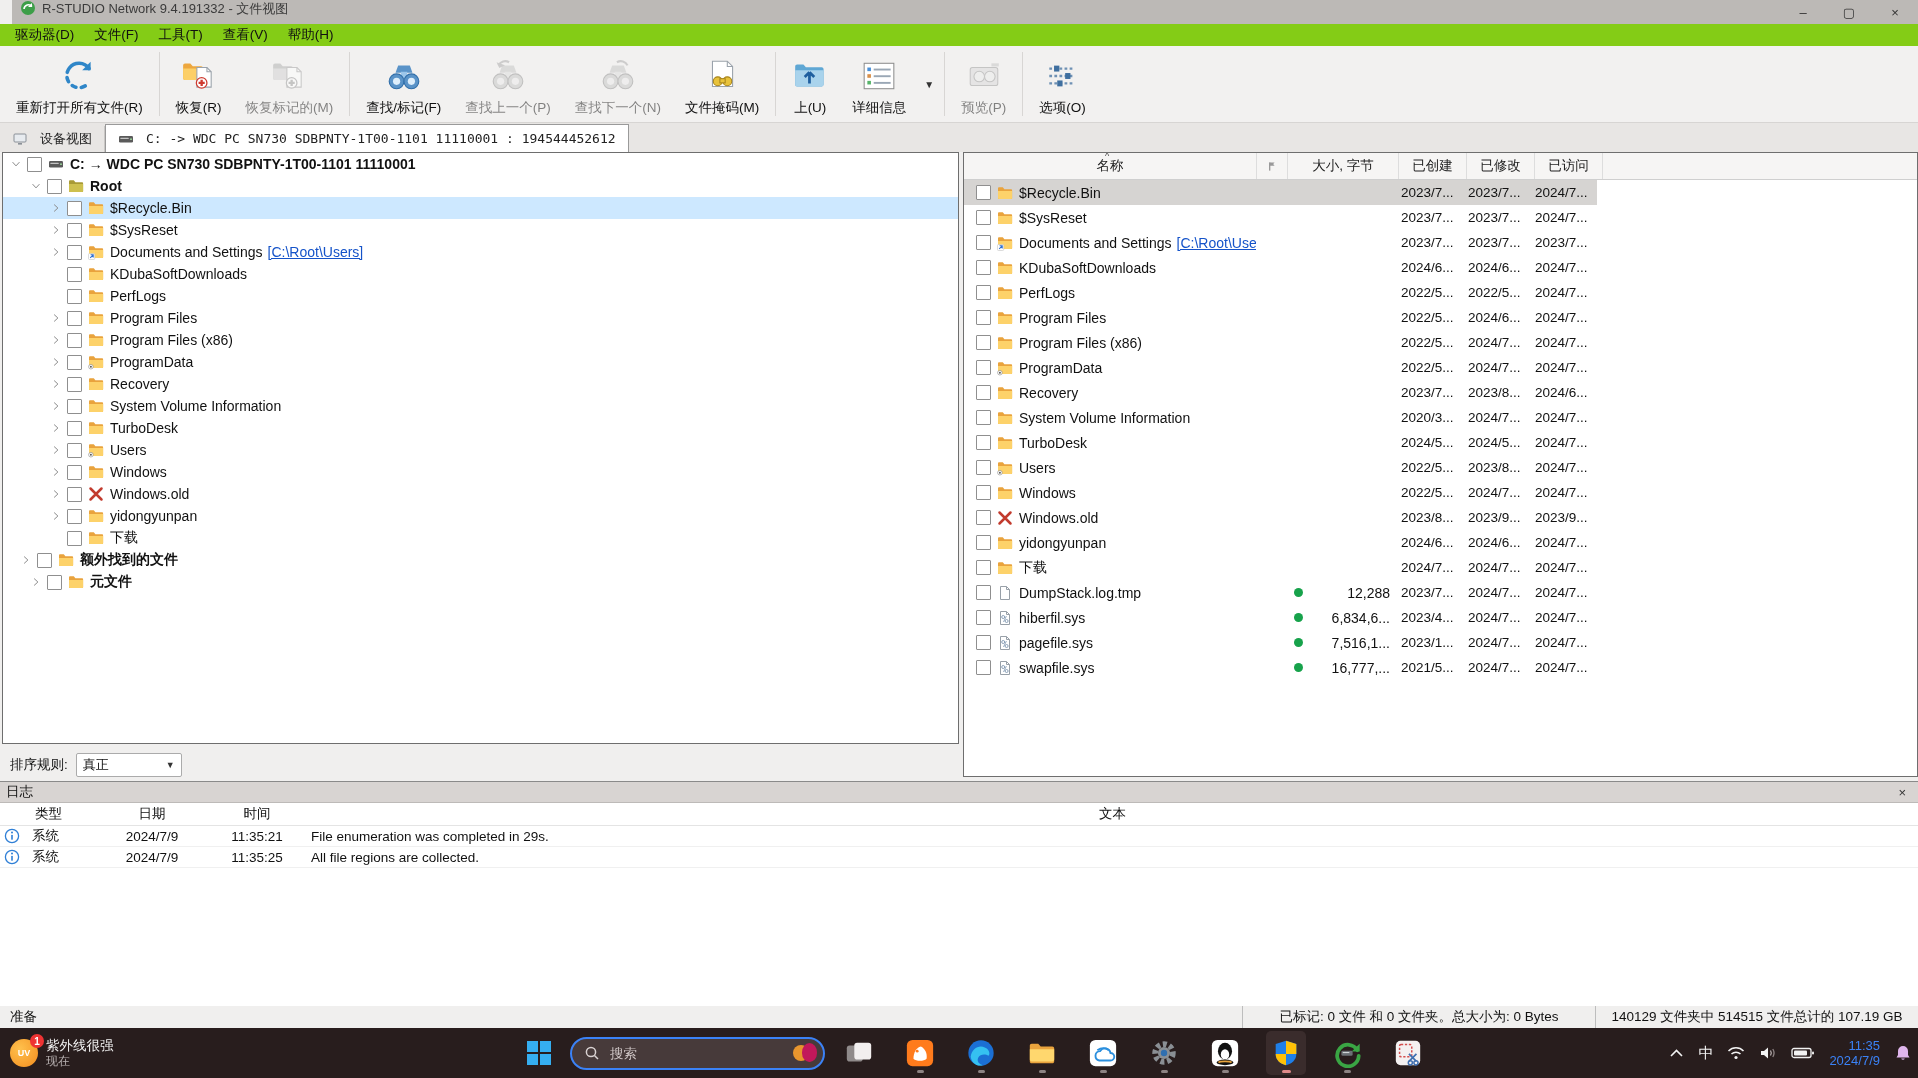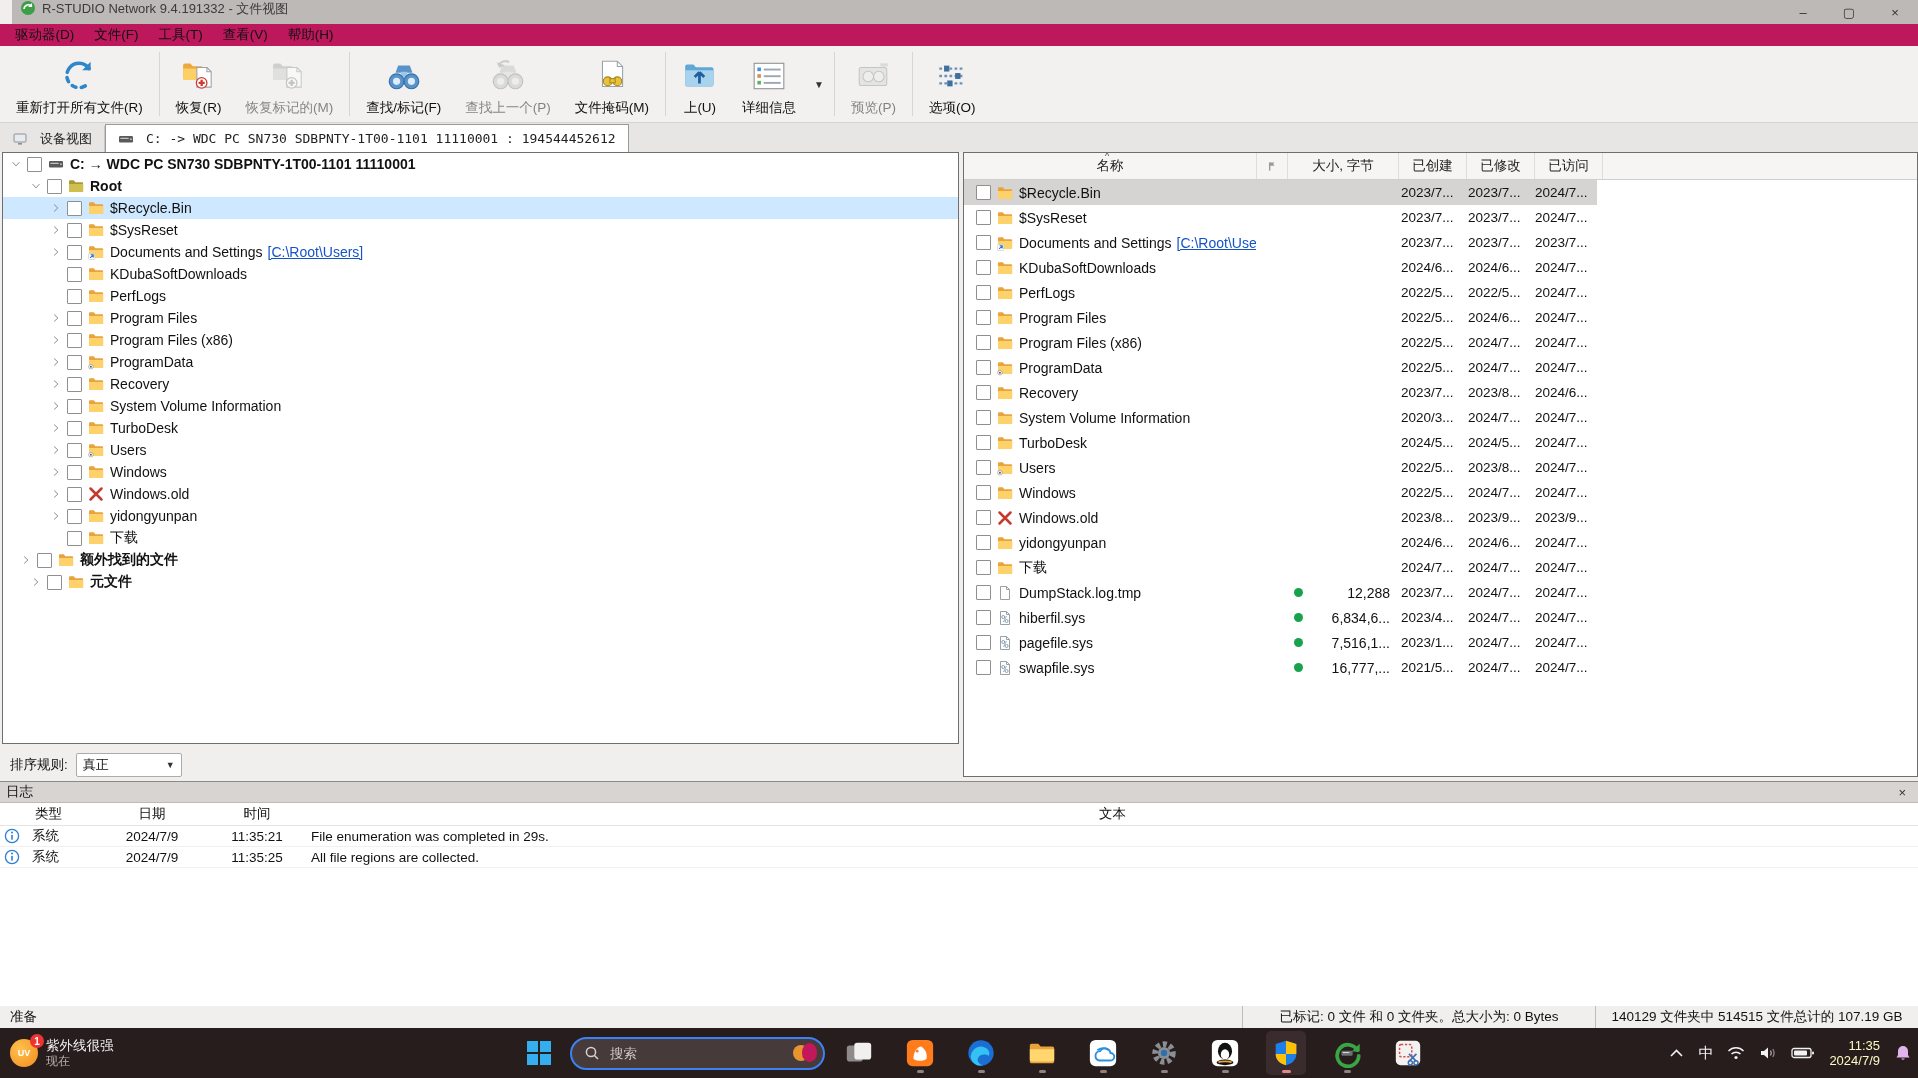--- a/index.html
+++ b/index.html
@@ -5,21 +5,21 @@
   html,body{margin:0;padding:0;}
   body{width:1918px;height:1078px;position:relative;overflow:hidden;
        font-family:"Liberation Sans","DejaVu Sans",sans-serif;background:#f0efee;font-size:14px;color:#111;}
   .abs{position:absolute;}
   
   #titlebar{top:0;left:0;right:0;height:24px;background:#bcb9b6;display:flex;align-items:flex-start;padding-left:8px;margin-left:12px;}
   #titlebar .ttl{color:#3b3b3b;font-size:13px;margin-left:6px;}
   #winbtns{position:absolute;right:0;top:0;height:24px;display:flex;}
   .winbtn{width:46px;height:24px;display:flex;align-items:center;justify-content:center;color:#333;font-size:13px;}
   
-  #menubar{top:24px;left:0;right:0;height:22px;background:#be185d;display:flex;align-items:center;padding-left:6px;gap:2px;}
+  #menubar{top:24px;left:0;right:0;height:22px;background:#84cc16;display:flex;align-items:center;padding-left:6px;gap:2px;}
   .menu-item{padding:2px 9px;font-size:13.5px;color:#111;}
   
   #toolbar{top:46px;left:0;right:0;height:76px;background:#f2f1f0;display:flex;align-items:stretch;padding-left:4px;border-bottom:1px solid #e2e0de;}
   .tbtn{display:flex;flex-direction:column;align-items:center;justify-content:flex-end;padding:4px 12px 5px;gap:3px;}
   .tbtn .ticn{height:40px;display:flex;align-items:center;justify-content:center;}
   .tbtn .tlab{font-size:13.5px;white-space:nowrap;color:#111;}
   .tbtn.disabled{opacity:.5;}
   .tbtn.disabled .ticn svg{filter:grayscale(1);}
   .tsep{width:1px;background:#d8d6d4;margin:6px 4px;}
   .tcaret{display:flex;align-items:center;padding:0 6px;font-size:10px;color:#333;}
@@ -93,21 +93,21 @@
   #fruit{margin-left:auto;width:24px;height:24px;position:relative;}
   #fruit .f1{position:absolute;left:0;top:4px;width:16px;height:16px;border-radius:50%;background:#e8952e;}
   #fruit .f2{position:absolute;left:9px;top:2px;width:15px;height:19px;border-radius:50% 50% 48% 48%;background:#c2185b;}
   #apps{display:flex;align-items:center;gap:21px;}
   .app{width:40px;height:44px;display:flex;flex-direction:column;align-items:center;justify-content:center;position:relative;border-radius:5px;}
   .app .ind{position:absolute;bottom:2px;width:7px;height:3px;border-radius:2px;background:#8d8383;}
   .app.active{background:#3a2c2c;}
   .app.active .ind{background:#e08a8a;width:9px;}
   #tray{position:absolute;right:6px;display:flex;align-items:center;gap:14px;height:50px;}
   #lang{font-size:15px;color:#f2f2f2;}
-  #clock{text-align:right;font-size:13px;line-height:15px;color:#fef9c3;}
+  #clock{text-align:right;font-size:13px;line-height:15px;color:#3b82f6;}
   .trayicn{display:flex;align-items:center;justify-content:center;}
 </style>
 </head>
 <body>
 
 <div id="titlebar" class="abs">
   <span style="display:inline-flex">
     <svg width="16" height="16" viewBox="0 0 16 16">
         <circle cx="8" cy="8" r="7" fill="#3d9e48"></circle>
         <path d="M4 9a4.5 4.5 0 0 1 8-2.5" fill="none" stroke="#fff" stroke-width="1.6"></path>
@@ -189,20 +189,34 @@
           <circle cx="10" cy="22" r="7" fill="#c4c4c4" stroke="#8f8f8f"></circle>
           <circle cx="24" cy="22" r="7" fill="#c4c4c4" stroke="#8f8f8f"></circle>
           <circle cx="10" cy="22" r="3.4" fill="#ddeefb"></circle>
           <circle cx="24" cy="22" r="3.4" fill="#ddeefb"></circle>
           <path d="M8 7a7 7 0 0 1 10-3" fill="none" stroke="#a9a9a9" stroke-width="2"></path>
           <path d="M7 2.5v6h6z" fill="#a9a9a9" transform="rotate(-25 10 5)"></path>
         </svg>
       </span>
       <span class="tlab">查找上一个(P)</span>
     </div>
+    <div class="tbtn disabled">
+      <span class="ticn">
+        <svg width="36" height="36" viewBox="0 0 34 34">
+          <path d="M9 14l2.5-7h11L25 14" fill="#c4c4c4"></path>
+          <rect x="14" y="13" width="6" height="6" fill="#dcdcdc"></rect>
+          <circle cx="10" cy="22" r="7" fill="#c4c4c4" stroke="#8f8f8f"></circle>
+          <circle cx="24" cy="22" r="7" fill="#c4c4c4" stroke="#8f8f8f"></circle>
+          <circle cx="10" cy="22" r="3.4" fill="#ddeefb"></circle>
+          <circle cx="24" cy="22" r="3.4" fill="#ddeefb"></circle>
+          <path d="M26 7a7 7 0 0 0-10-3" fill="none" stroke="#a9a9a9" stroke-width="2"></path>
+        </svg>
+      </span>
+      <span class="tlab">查找下一个(N)</span>
+    </div>
     <div class="tbtn">
       <span class="ticn">
         <svg width="36" height="36" viewBox="0 0 34 34">
           <path d="M8 3h14l5 5v19H8z" fill="#fff" stroke="#9aa2ab"></path>
           <path d="M22 3v5h5" fill="none" stroke="#9aa2ab"></path>
           <circle cx="13" cy="22" r="4.2" fill="#e8c23a" stroke="#a8851d"></circle>
           <circle cx="22" cy="22" r="4.2" fill="#e8c23a" stroke="#a8851d"></circle>
           <rect x="15" y="19.5" width="5" height="4" fill="#e8c23a" stroke="#a8851d"></rect>
         </svg>
       </span>

